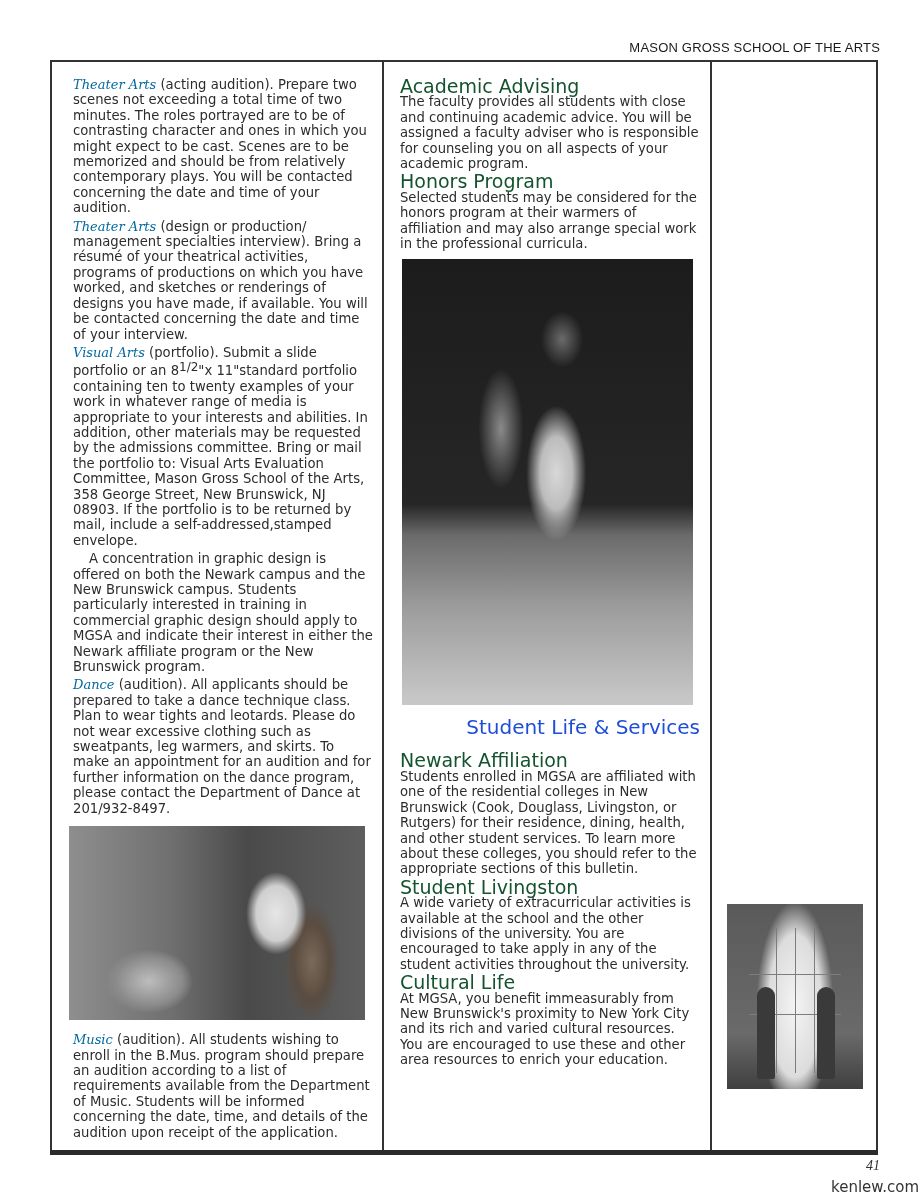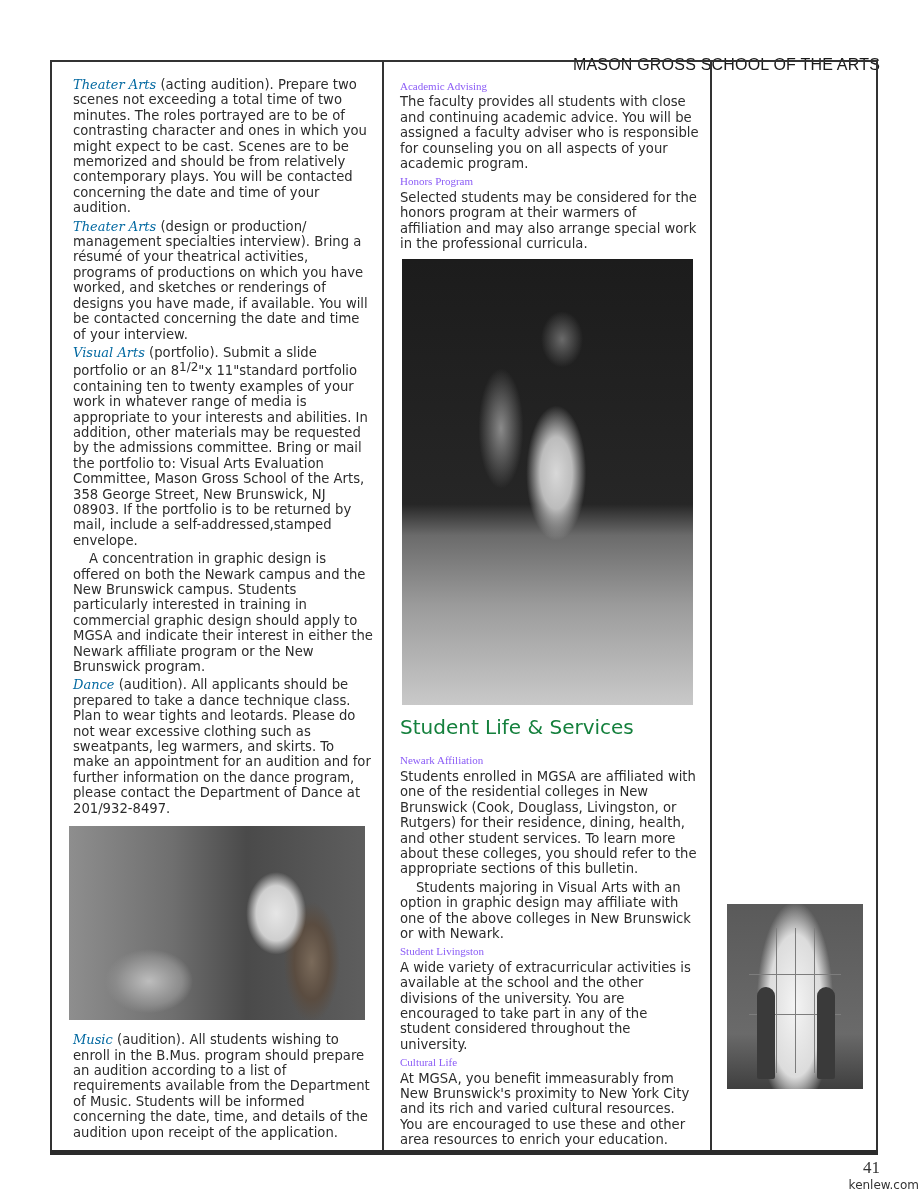--- a/index.html
+++ b/index.html
@@ -1,37 +1,37 @@
 <!DOCTYPE html>
 <html><head>
 <meta charset="utf-8">
 <style>
   html, body { margin: 0; padding: 0; background: #ffffff; }
   body { width: 924px; height: 1200px; position: relative; overflow: hidden;
          font-family: "DejaVu Sans", sans-serif; color: #2a2a2a; }
 
-  .running-head { position: absolute; top: 56px; right: 44px; font-size: 16px;
+  .running-head { position: absolute; top: 40px; right: 44px; font-size: 13px;
                   letter-spacing: 0.2px; color: #1a1a1a; font-family: "Liberation Sans", sans-serif; }
 
   .frame { position: absolute; left: 50px; top: 60px; width: 828px; height: 1092px;
            border-top: 2px solid #333; border-left: 2px solid #333; border-right: 2px solid #333;
            box-sizing: border-box; }
   .frame-bottom { position: absolute; left: 50px; top: 1150px; width: 828px; height: 5px; background: #2b2b2b; }
   .divider { position: absolute; top: 60px; width: 2px; background: #333; }
   .div1 { left: 382px; height: 1092px; }
   .div2 { left: 710px; height: 1092px; }
 
   .col { position: absolute; font-size: 13.2px; line-height: 15.4px; color: #2c2c2c; }
   .col p { margin: 0 0 3px 0; }
   .col1 { left: 73px; top: 77px; width: 300px; }
   .col2 { left: 400px; top: 77px; width: 300px; }
 
   .runin { color: #0369a1; font-family: "DejaVu Serif", serif; font-style: italic; font-size: 13px; }
-  .subhead { color: #8b5cf6; font-size: 11px; margin: 2px 0 0 0; line-height: 15.4px; font-family: Liberation Serif, serif; }
-  .section-title { color: #15803d; font-size: 20px; line-height: 24px; margin: 10px 0 14px 0; }
+  .subhead { color: #14532d; font-size: 19px; margin: 2px 0 0 0; line-height: 15.4px; }
+  .section-title { color: #1d4ed8; font-size: 20px; line-height: 24px; margin: 10px 0 14px 0; text-align: right; }
   .indent { text-indent: 16px; }
   sup.frac { font-size: 12px; vertical-align: 4px; }
 
   .photo { position: relative; overflow: hidden; }
   .photo-dance { width: 291px; height: 446px; margin: 8px 0 0 2px;
     background:
       radial-gradient(ellipse 30px 40px at 55% 18%, #6a6a6a 0%, transparent 70%),
       radial-gradient(ellipse 40px 90px at 53% 48%, #d8d8d8 0%, #bcbcbc 40%, transparent 75%),
       radial-gradient(ellipse 30px 80px at 34% 38%, #8a8a8a 0%, transparent 75%),
       linear-gradient(180deg, #1c1c1c 0%, #262626 55%, #6b6b6b 62%, #9c9c9c 78%, #c9c9c9 100%); }
@@ -45,22 +45,22 @@
     background:
       radial-gradient(ellipse 48px 130px at 50% 55%, #f4f4f4 0%, #dcdcdc 55%, transparent 80%),
       linear-gradient(180deg, #5a5a5a 0%, #6a6a6a 70%, #3f3f3f 100%); }
   .figure { position: absolute; bottom: 10px; width: 18px; height: 92px; background: #3a3a3a; border-radius: 9px 9px 2px 2px; }
   .fig1 { left: 30px; }
   .fig2 { left: 90px; }
   .mullion-v { position: absolute; top: 24px; bottom: 16px; width: 1px; background: #7d7d7d; }
   .mullion-h { position: absolute; left: 22px; right: 22px; height: 1px; background: #7d7d7d; }
 
   .page-number { position: absolute; right: 44px; top: 1158px; font-family: "Liberation Serif", serif;
-                 font-size: 17px; color: #333; }
-  .watermark { position: absolute; right: 5px; top: 1178px; font-size: 12px; color: #333; margin-left: 12px; }
+                 font-size: 14px; color: #333; font-style: italic; }
+  .watermark { position: absolute; right: 5px; top: 1178px; font-size: 15px; color: #333; margin-left: 12px; }
 </style>
 </head>
 <body>
 
 <div class="running-head">MASON GROSS SCHOOL OF THE ARTS</div>
 
 <div class="frame"></div>
 <div class="divider div1"></div>
 <div class="divider div2"></div>
 <div class="frame-bottom"></div>
@@ -87,23 +87,22 @@
 
 <div class="col col2">
   <div class="subhead">Academic Advising</div>
   <p>The faculty provides all students with close and continuing academic advice. You will be assigned a faculty adviser who is responsible for counseling you on all aspects of your academic program.</p>
   <div class="subhead">Honors Program</div>
   <p>Selected students may be considered for the honors program at their warmers of affiliation and may also arrange special work in the professional curricula.</p>
   <div class="photo photo-dance"></div>
   <div class="section-title">Student Life &amp; Services</div>
   <div class="subhead">Newark Affiliation</div>
   <p>Students enrolled in MGSA are affiliated with one of the residential colleges in New Brunswick (Cook, Douglass, Livingston, or Rutgers) for their residence, dining, health, and other student services. To learn more about these colleges, you should refer to the appropriate sections of this bulletin.</p>
-  <p class="indent">Students majoring in Visual Arts with an option in graphic design may affiliate with one of the above colleges in New Brunswick or with Newark.</p>
   <div class="subhead">Student Livingston</div>
-  <p>A wide variety of extracurricular activities is available at the school and the other divisions of the university. You are encouraged to take part in any of the student considered throughout the university.</p>
+  <p>A wide variety of extracurricular activities is available at the school and the other divisions of the university. You are encouraged to take apply in any of the student activities throughout the university.</p>
   <div class="subhead">Cultural Life</div>
   <p>At MGSA, you benefit immeasurably from New Brunswick's proximity to New York City and its rich and varied cultural resources. You are encouraged to use these and other area resources to enrich your education.</p>
 </div>
 
 <div class="photo photo-window">
   <div class="mullion-v" style="left:50%;"></div>
   <div class="mullion-v" style="left:36%;"></div>
   <div class="mullion-v" style="left:64%;"></div>
   <div class="mullion-h" style="top:70px;"></div>
   <div class="mullion-h" style="top:110px;"></div>

